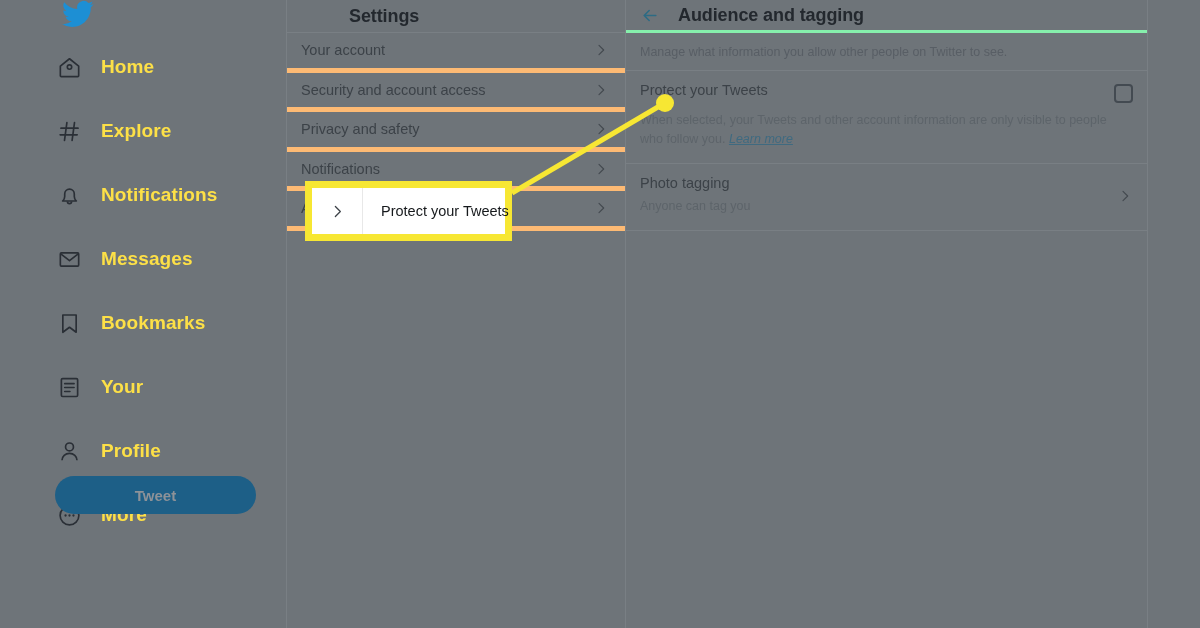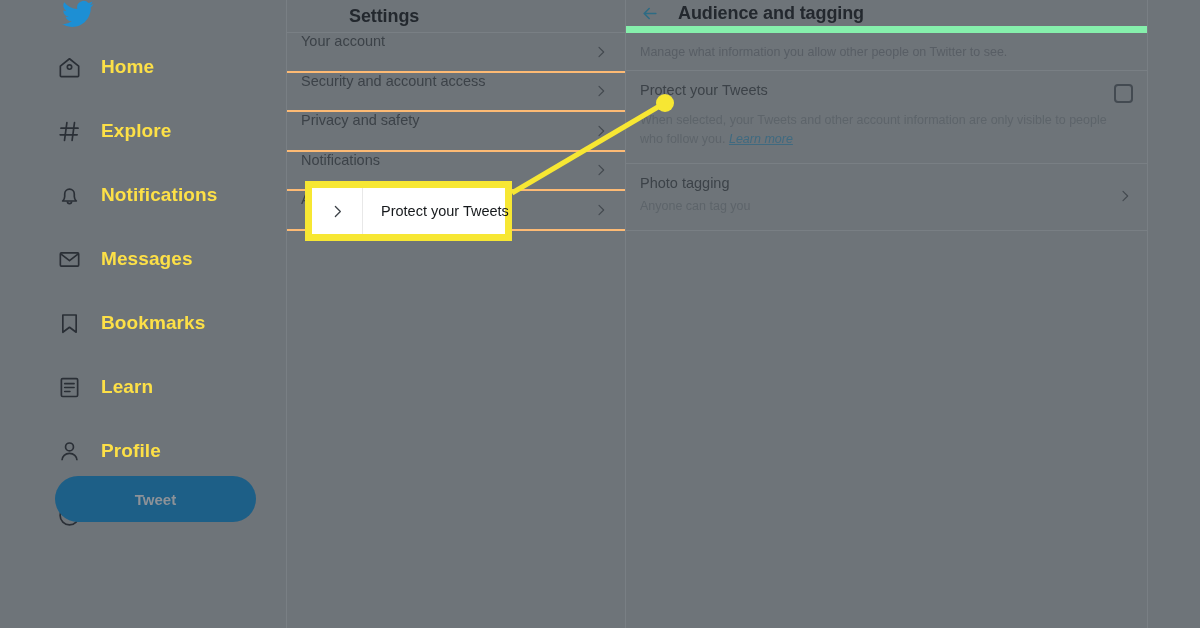--- a/index.html
+++ b/index.html
@@ -64,21 +64,21 @@
     font-weight: bold;
     color: #fde047;
     letter-spacing: 0.1px;
     white-space: nowrap;
   }
   .tweet-button {
     position: absolute;
     left: 55px;
     top: 476px;
     width: 201px;
-    height: 46px;
+    height: 38px;
     border-radius: 23px;
     background: #1d5f87;
     color: #8d9298;
     font-size: 15px;
     font-weight: bold;
     display: flex;
     align-items: center;
     justify-content: center;
     border: none;
     font-family: "Liberation Sans", sans-serif;
@@ -103,23 +103,24 @@
   .col-header-title {
     font-size: 18px;
     font-weight: bold;
     color: #23282e;
     letter-spacing: -0.1px;
     margin-left: 48px;
   }
   .settings-row {
     height: 39.5px;
     display: flex;
+    align-items: center;
     justify-content: space-between;
     padding: 0 16px 0 14px;
-    border-bottom: 2px solid #fdba74;
+    border-bottom: 5px solid #fdba74;
     box-sizing: border-box;
     color: #3c4248;
     font-size: 14.5px;
   }
   .settings-row .label { white-space: nowrap; }
   .chev {
     color: #43494f;
     display: flex;
     align-items: center;
   }
@@ -131,21 +132,21 @@
     border-right: 1px solid #797f84;
     box-sizing: border-box;
     position: relative;
   }
   .detail-header {
     height: 33px;
     display: flex;
     align-items: center;
     gap: 18px;
     padding-left: 14px;
-    border-bottom: 7px solid #86efac;
+    border-bottom: 3px solid #86efac;
     box-sizing: border-box;
   }
   .back-arrow {
     width: 20px;
     height: 20px;
     color: #2d6b84;
     display: flex;
     align-items: center;
     justify-content: center;
   }
@@ -315,21 +316,21 @@
         <span class="nav-label">Bookmarks</span>
       </div>
 
       <div class="nav-item">
         <span class="nav-icon">
           <svg viewBox="0 0 24 24" width="25" height="25" fill="none" stroke="currentColor" stroke-width="1.6" stroke-linejoin="round" stroke-linecap="round">
             <rect x="4.2" y="3.4" width="15.6" height="17.2" rx="1.2"></rect>
             <path d="M7.4 8.2h9M7.4 12h9M7.4 15.8h5"></path>
           </svg>
         </span>
-        <span class="nav-label">Learn</span>
+        <span class="nav-label">Your</span>
       </div>
 
       <div class="nav-item">
         <span class="nav-icon">
           <svg viewBox="0 0 24 24" width="25" height="25" fill="none" stroke="currentColor" stroke-width="1.6" stroke-linejoin="round">
             <circle cx="12" cy="7.6" r="3.8"></circle>
             <path d="M4.8 20.4c0-3.9 3.2-6.6 7.2-6.6s7.2 2.7 7.2 6.6"></path>
           </svg>
         </span>
         <span class="nav-label">Profile</span>

